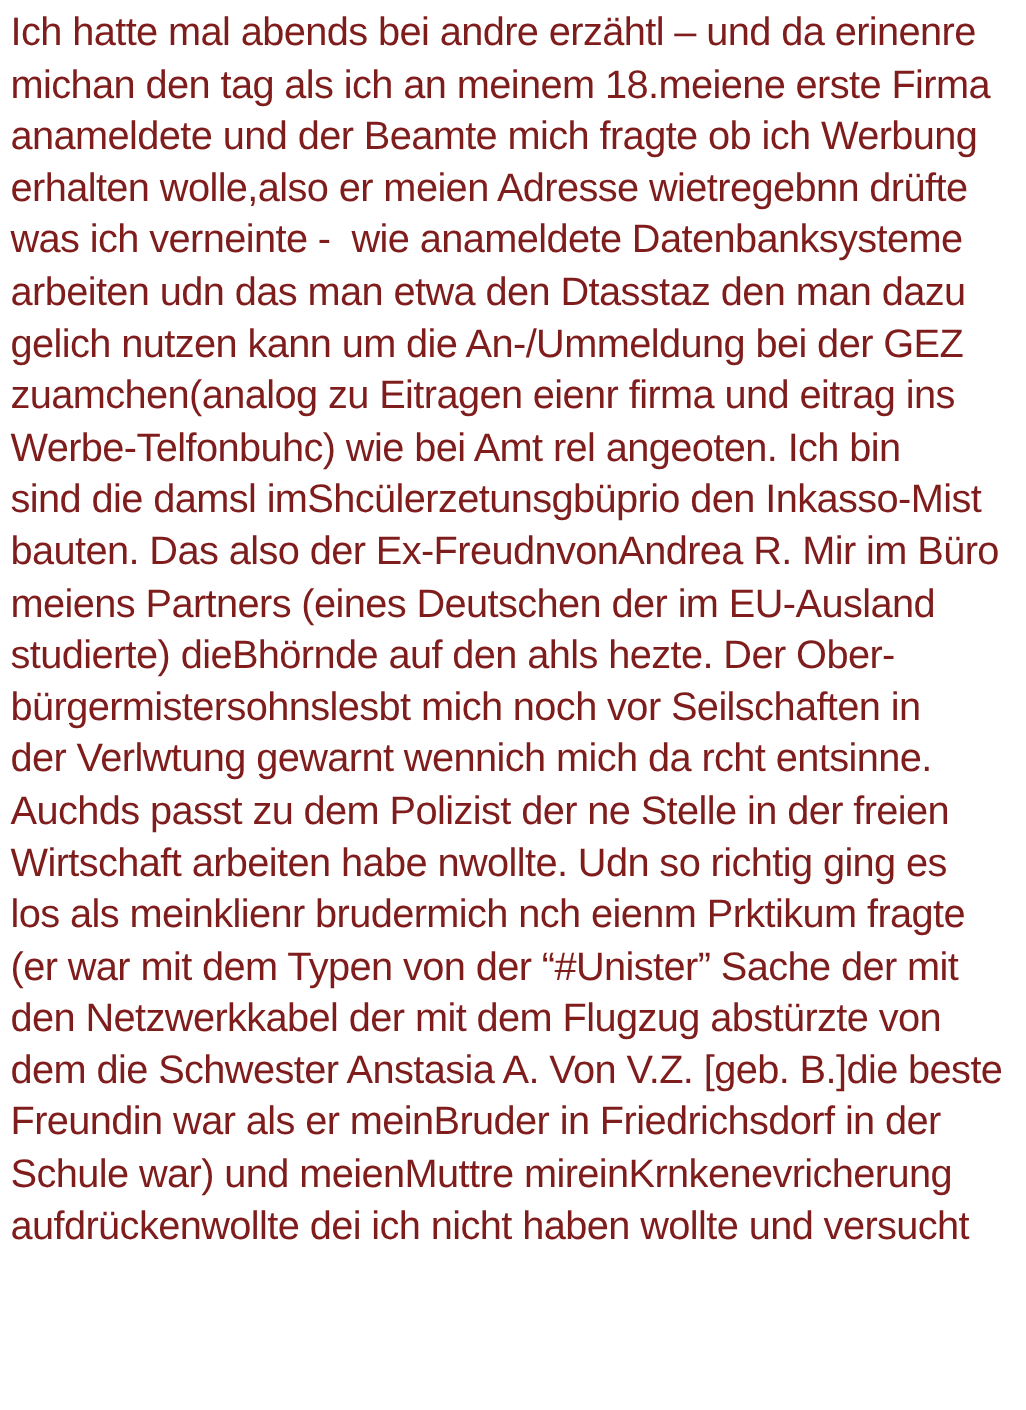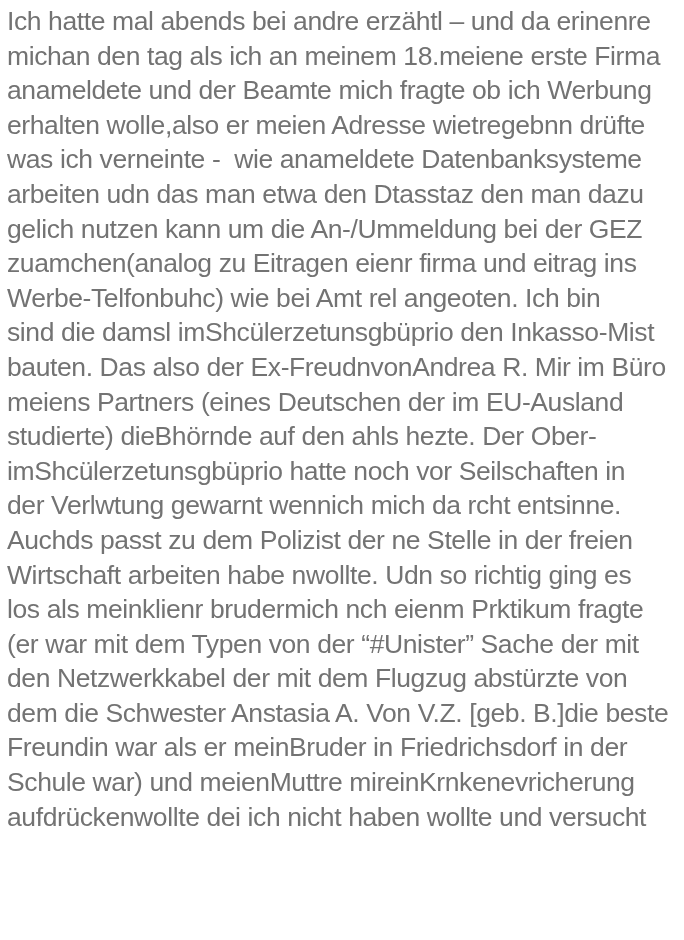--- a/index.html
+++ b/index.html
@@ -13,21 +13,21 @@
     box-sizing: border-box;
     background: #ffffff;
     overflow: hidden;
   }
   .text-block {
     padding: 4px 4px 0 7px;
     font-family: "Liberation Sans", sans-serif;
     font-size: 26.5px;
     line-height: 34.6px;
     letter-spacing: -0.4px;
-    color: #737373;
+    color: #7f1d1d;
     font-weight: 400;
   }
   .line {
     white-space: pre;       
     height: 34.6px;
   }
 </style>
 </head>
 <body>
 
@@ -39,21 +39,21 @@
       <div class="line">erhalten wolle,also er meien Adresse wietregebnn drüfte</div>
       <div class="line">was ich verneinte -  wie anameldete Datenbanksysteme</div>
       <div class="line">arbeiten udn das man etwa den Dtasstaz den man dazu</div>
       <div class="line">gelich nutzen kann um die An-/Ummeldung bei der GEZ</div>
       <div class="line">zuamchen(analog zu Eitragen eienr firma und eitrag ins</div>
       <div class="line">Werbe-Telfonbuhc) wie bei Amt rel angeoten. Ich bin</div>
       <div class="line">sind die damsl imShcülerzetunsgbüprio den Inkasso-Mist</div>
       <div class="line">bauten. Das also der Ex-FreudnvonAndrea R. Mir im Büro</div>
       <div class="line">meiens Partners (eines Deutschen der im EU-Ausland</div>
       <div class="line">studierte) dieBhörnde auf den ahls hezte. Der Ober-</div>
-      <div class="line">imShcülerzetunsgbüprio hatte noch vor Seilschaften in</div>
+      <div class="line">bürgermistersohnslesbt mich noch vor Seilschaften in</div>
       <div class="line">der Verlwtung gewarnt wennich mich da rcht entsinne.</div>
       <div class="line">Auchds passt zu dem Polizist der ne Stelle in der freien</div>
       <div class="line">Wirtschaft arbeiten habe nwollte. Udn so richtig ging es</div>
       <div class="line">los als meinklienr brudermich nch eienm Prktikum fragte</div>
       <div class="line">(er war mit dem Typen von der “#Unister” Sache der mit</div>
       <div class="line">den Netzwerkkabel der mit dem Flugzug abstürzte von</div>
       <div class="line">dem die Schwester Anstasia A. Von V.Z. [geb. B.]die beste</div>
       <div class="line">Freundin war als er meinBruder in Friedrichsdorf in der</div>
       <div class="line">Schule war) und meienMuttre mireinKrnkenevricherung</div>
       <div class="line">aufdrückenwollte dei ich nicht haben wollte und versucht</div>

